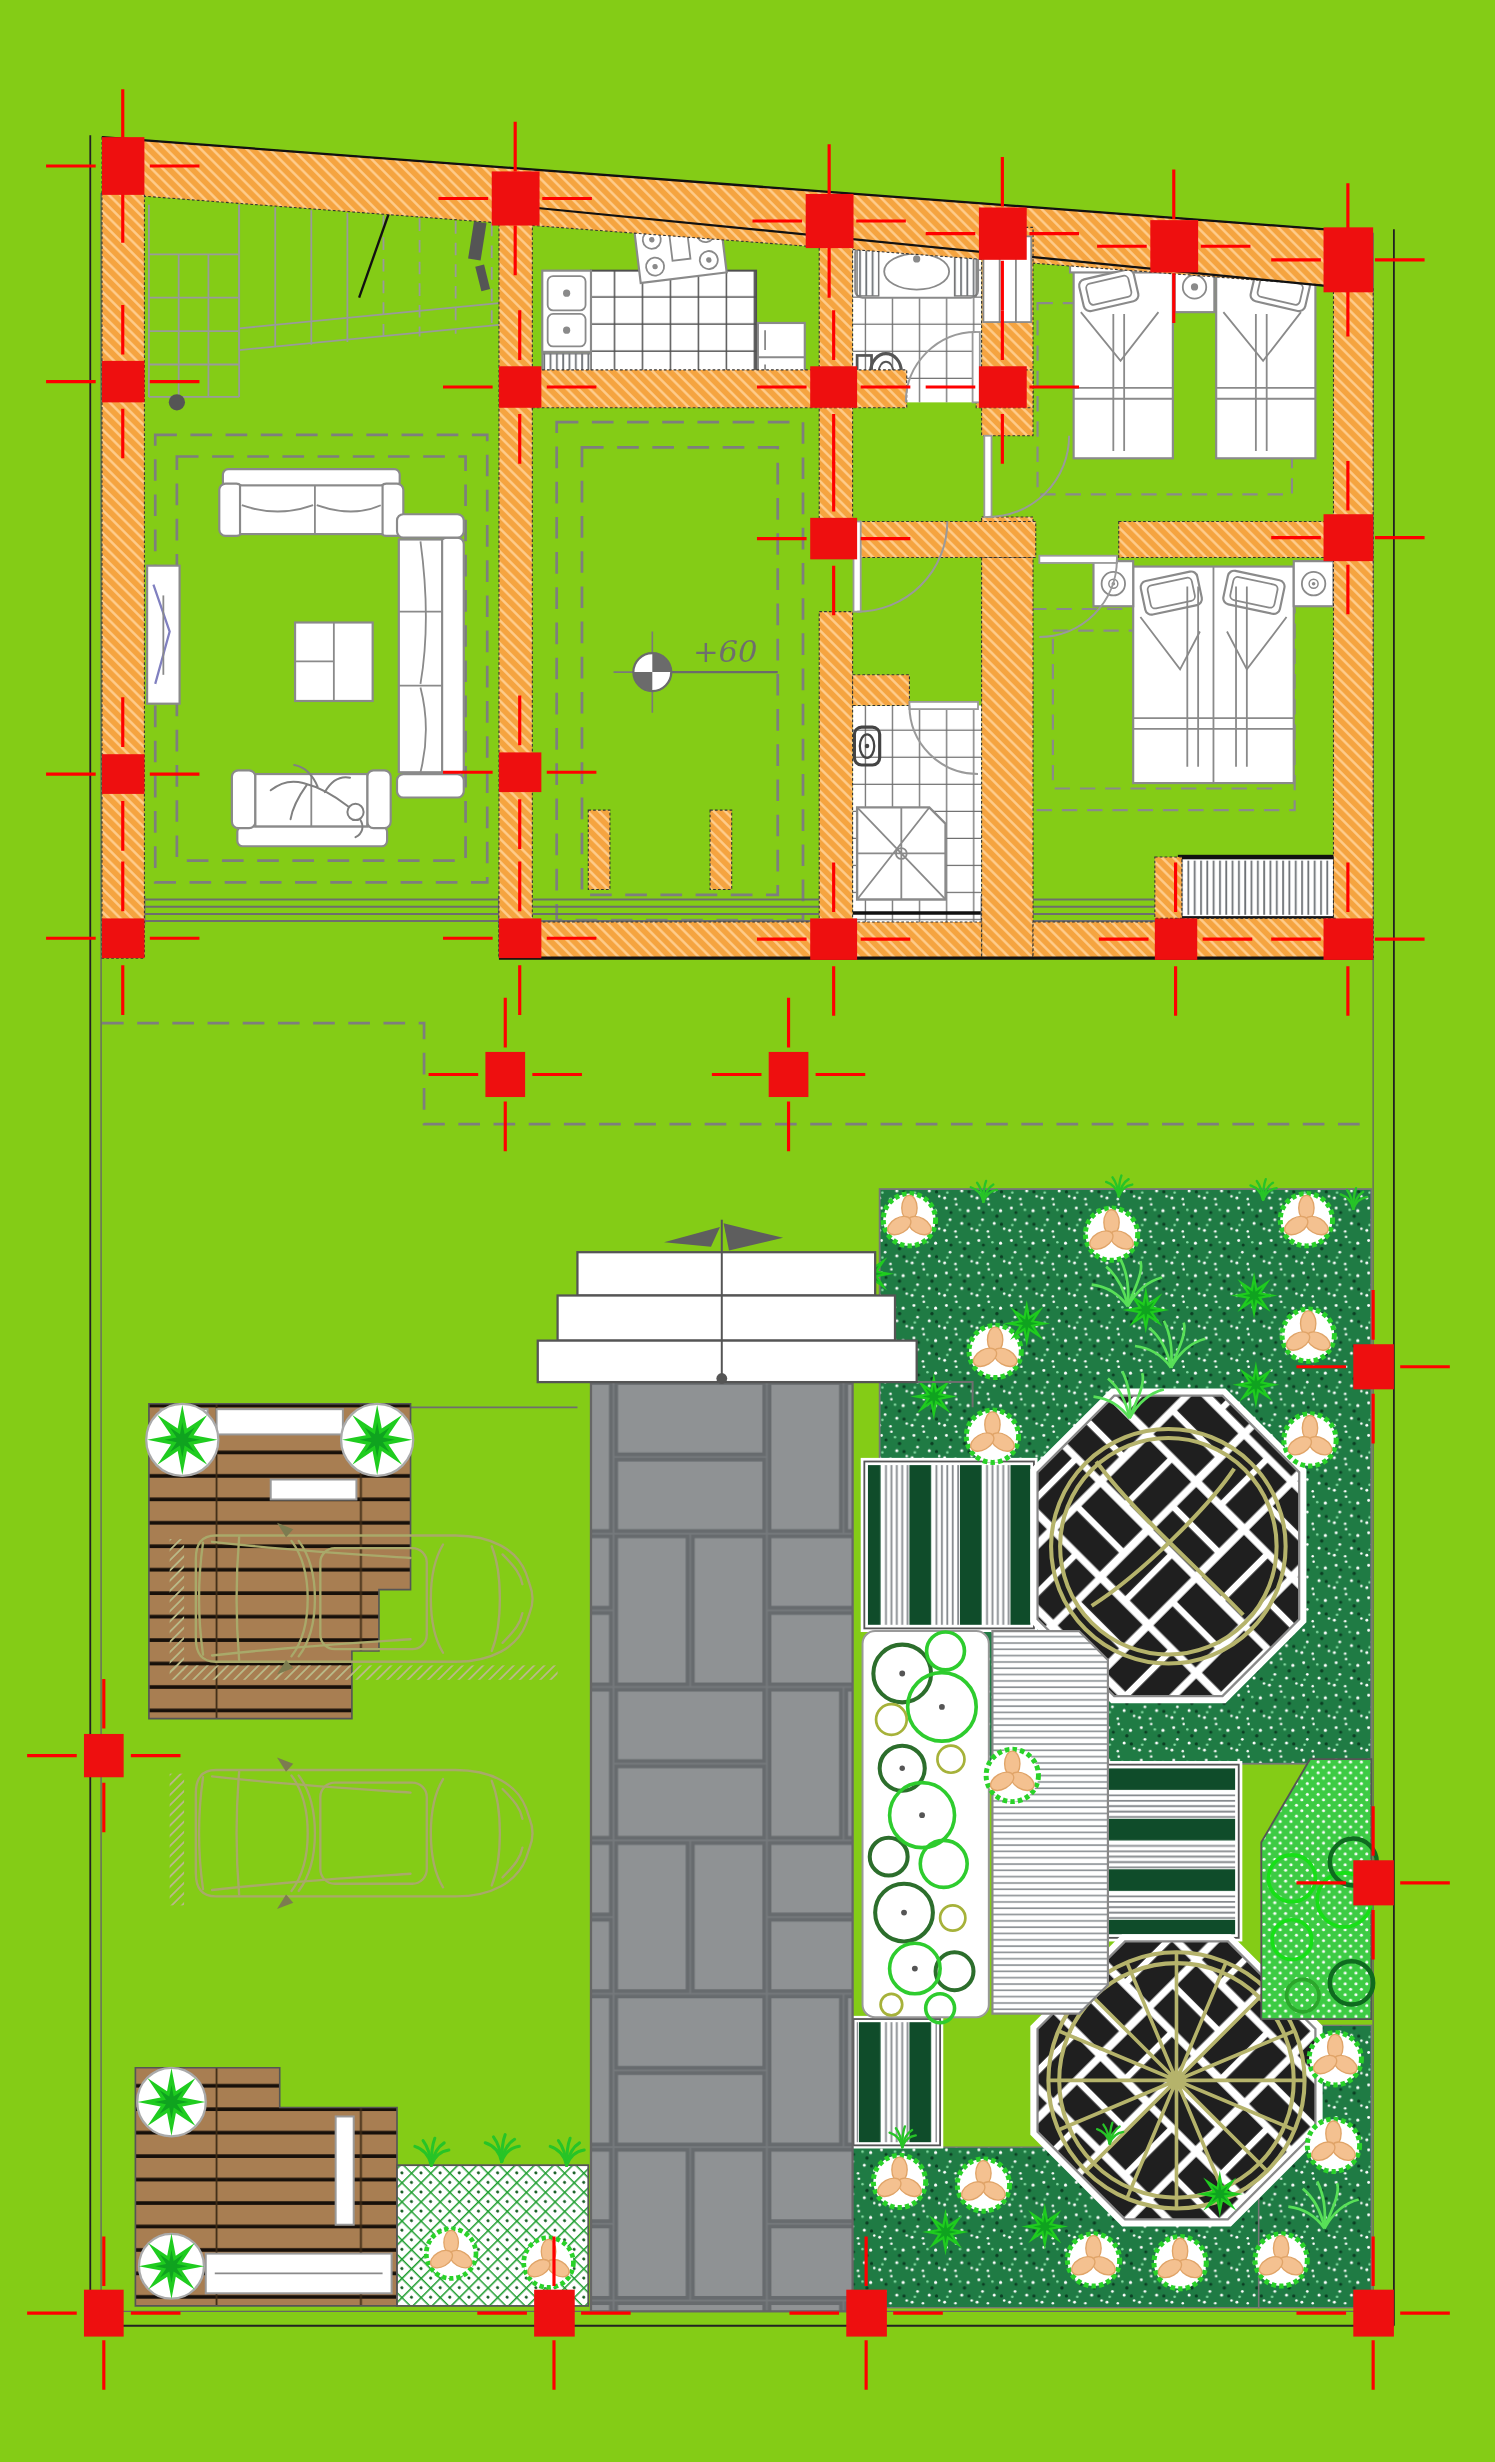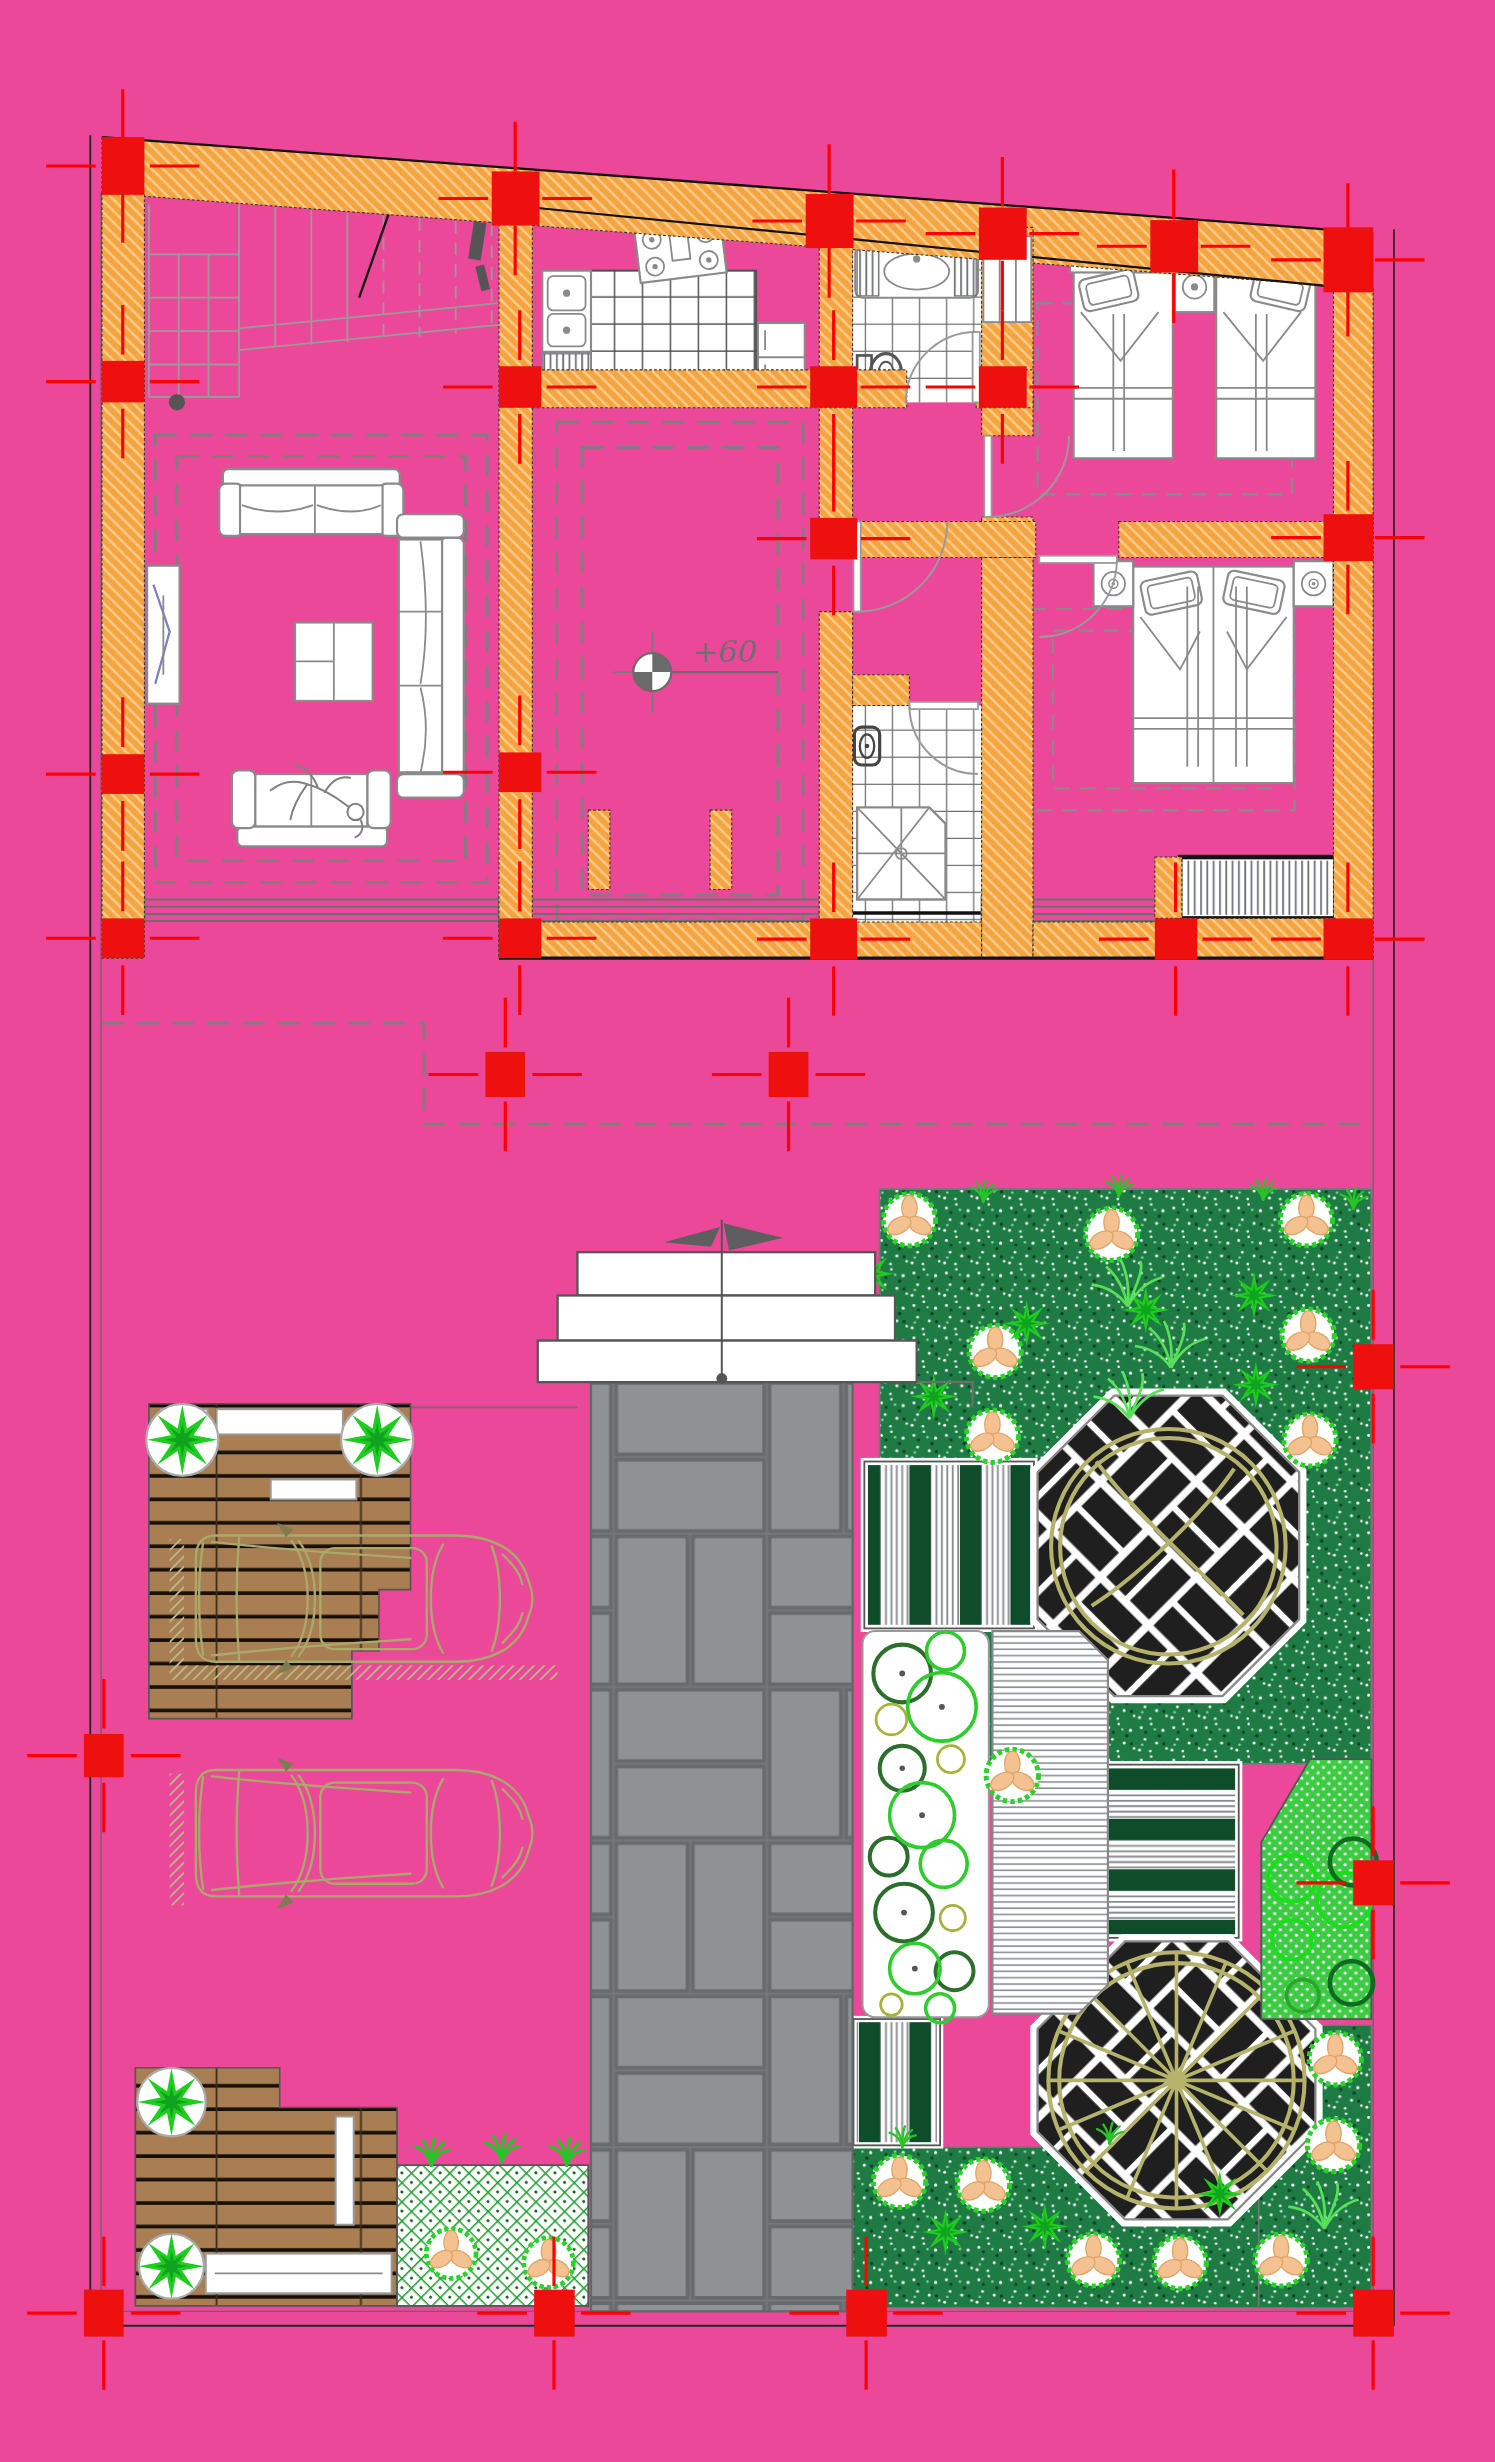--- a/index.html
+++ b/index.html
@@ -1,16 +1,16 @@
 <!DOCTYPE html>
 <html style="font-size:14.4px"><head>
 <meta charset="utf-8">
 <style>
   html,body{margin:0;padding:0;background:#fff}
-  #stage{width:1495px;height:2462px;position:relative;background:#ec4899;font-family:"DejaVu Sans",sans-serif}
+  #stage{width:1495px;height:2462px;position:relative;background:#84cc16;font-family:"DejaVu Sans",sans-serif}
   .col{fill:#EE0F0F}
   .cross{stroke:#FF0000;stroke-width:3.5;fill:none}
   .wall{fill:url(#pw);stroke:#333;stroke-width:1.2;stroke-dasharray:3 2.4}
   .blk2{stroke:#111;stroke-width:2.5;fill:none}
   .blk3{stroke:#111;stroke-width:3.5;fill:none}
   .bnd{stroke:#222;stroke-width:2;fill:none}
   .bnd2{stroke:#666;stroke-width:1.5;fill:none}
   .dash{fill:none;stroke:#7E7E7E;stroke-width:3;stroke-dasharray:24 15}
   .dash2{fill:none;stroke:#8A8A8A;stroke-width:2.4;stroke-dasharray:17 11}
   .fur{fill:#fff;stroke:#8A8A8A;stroke-width:2.4}

